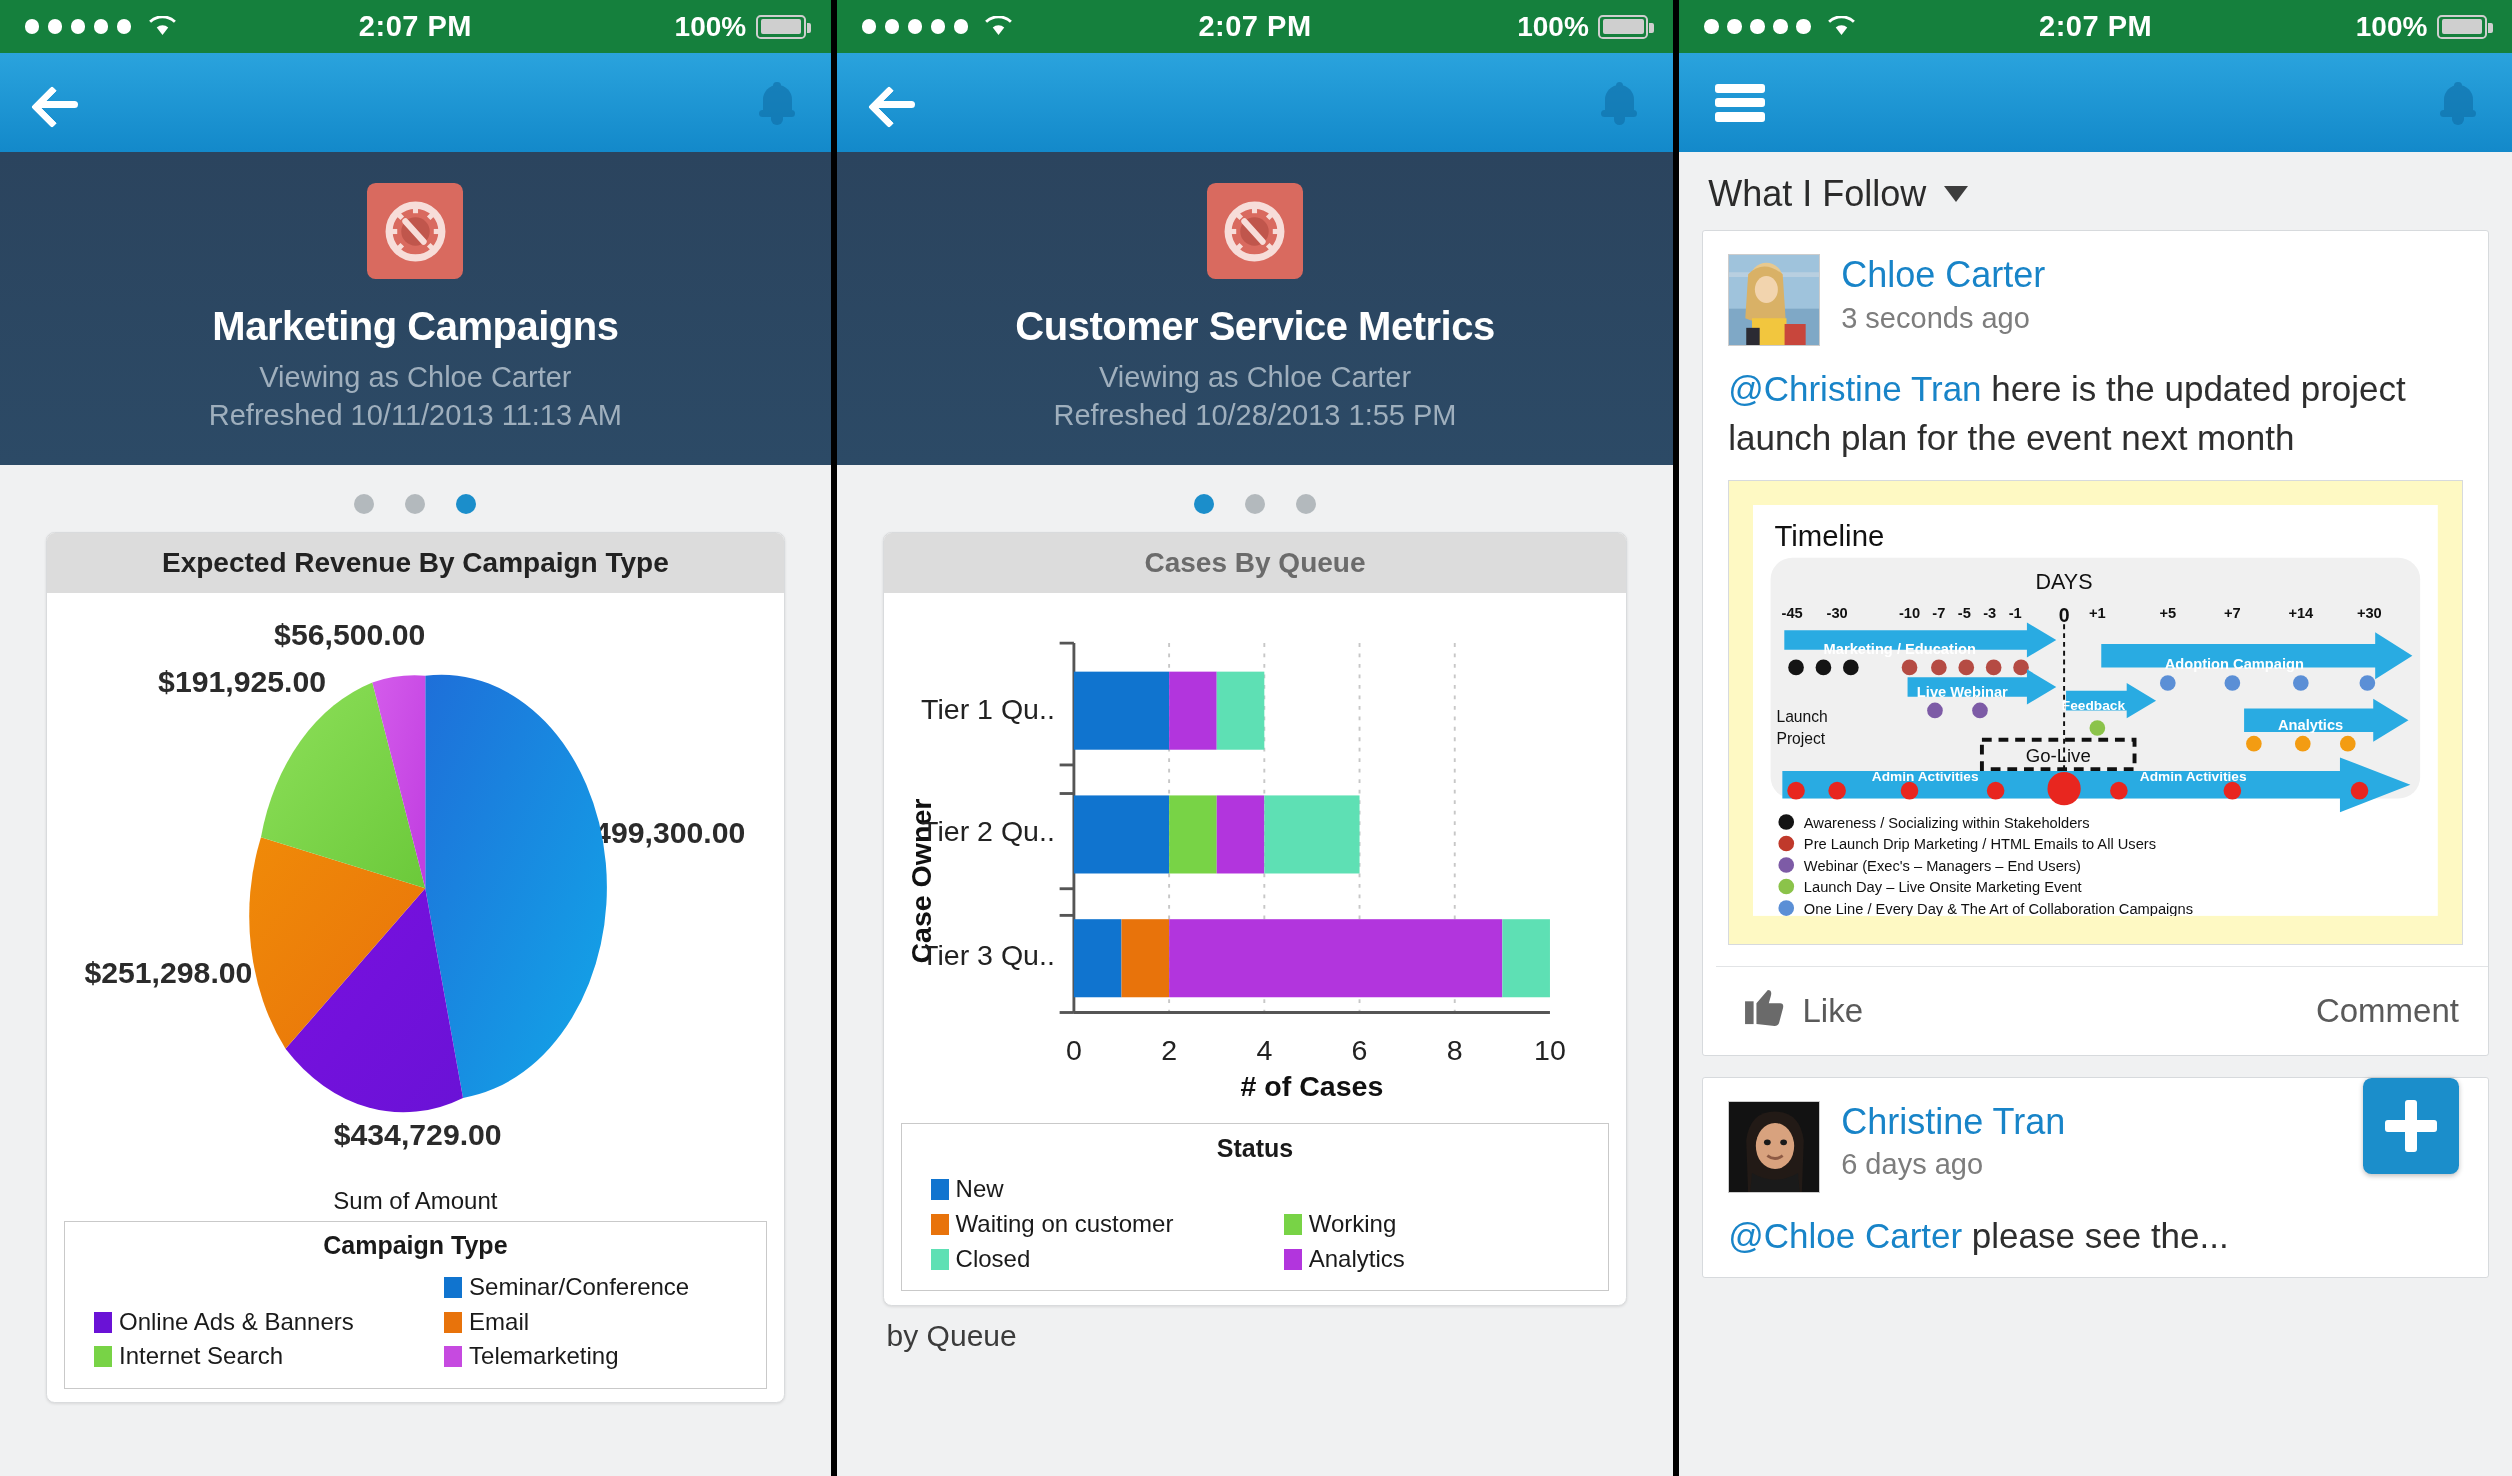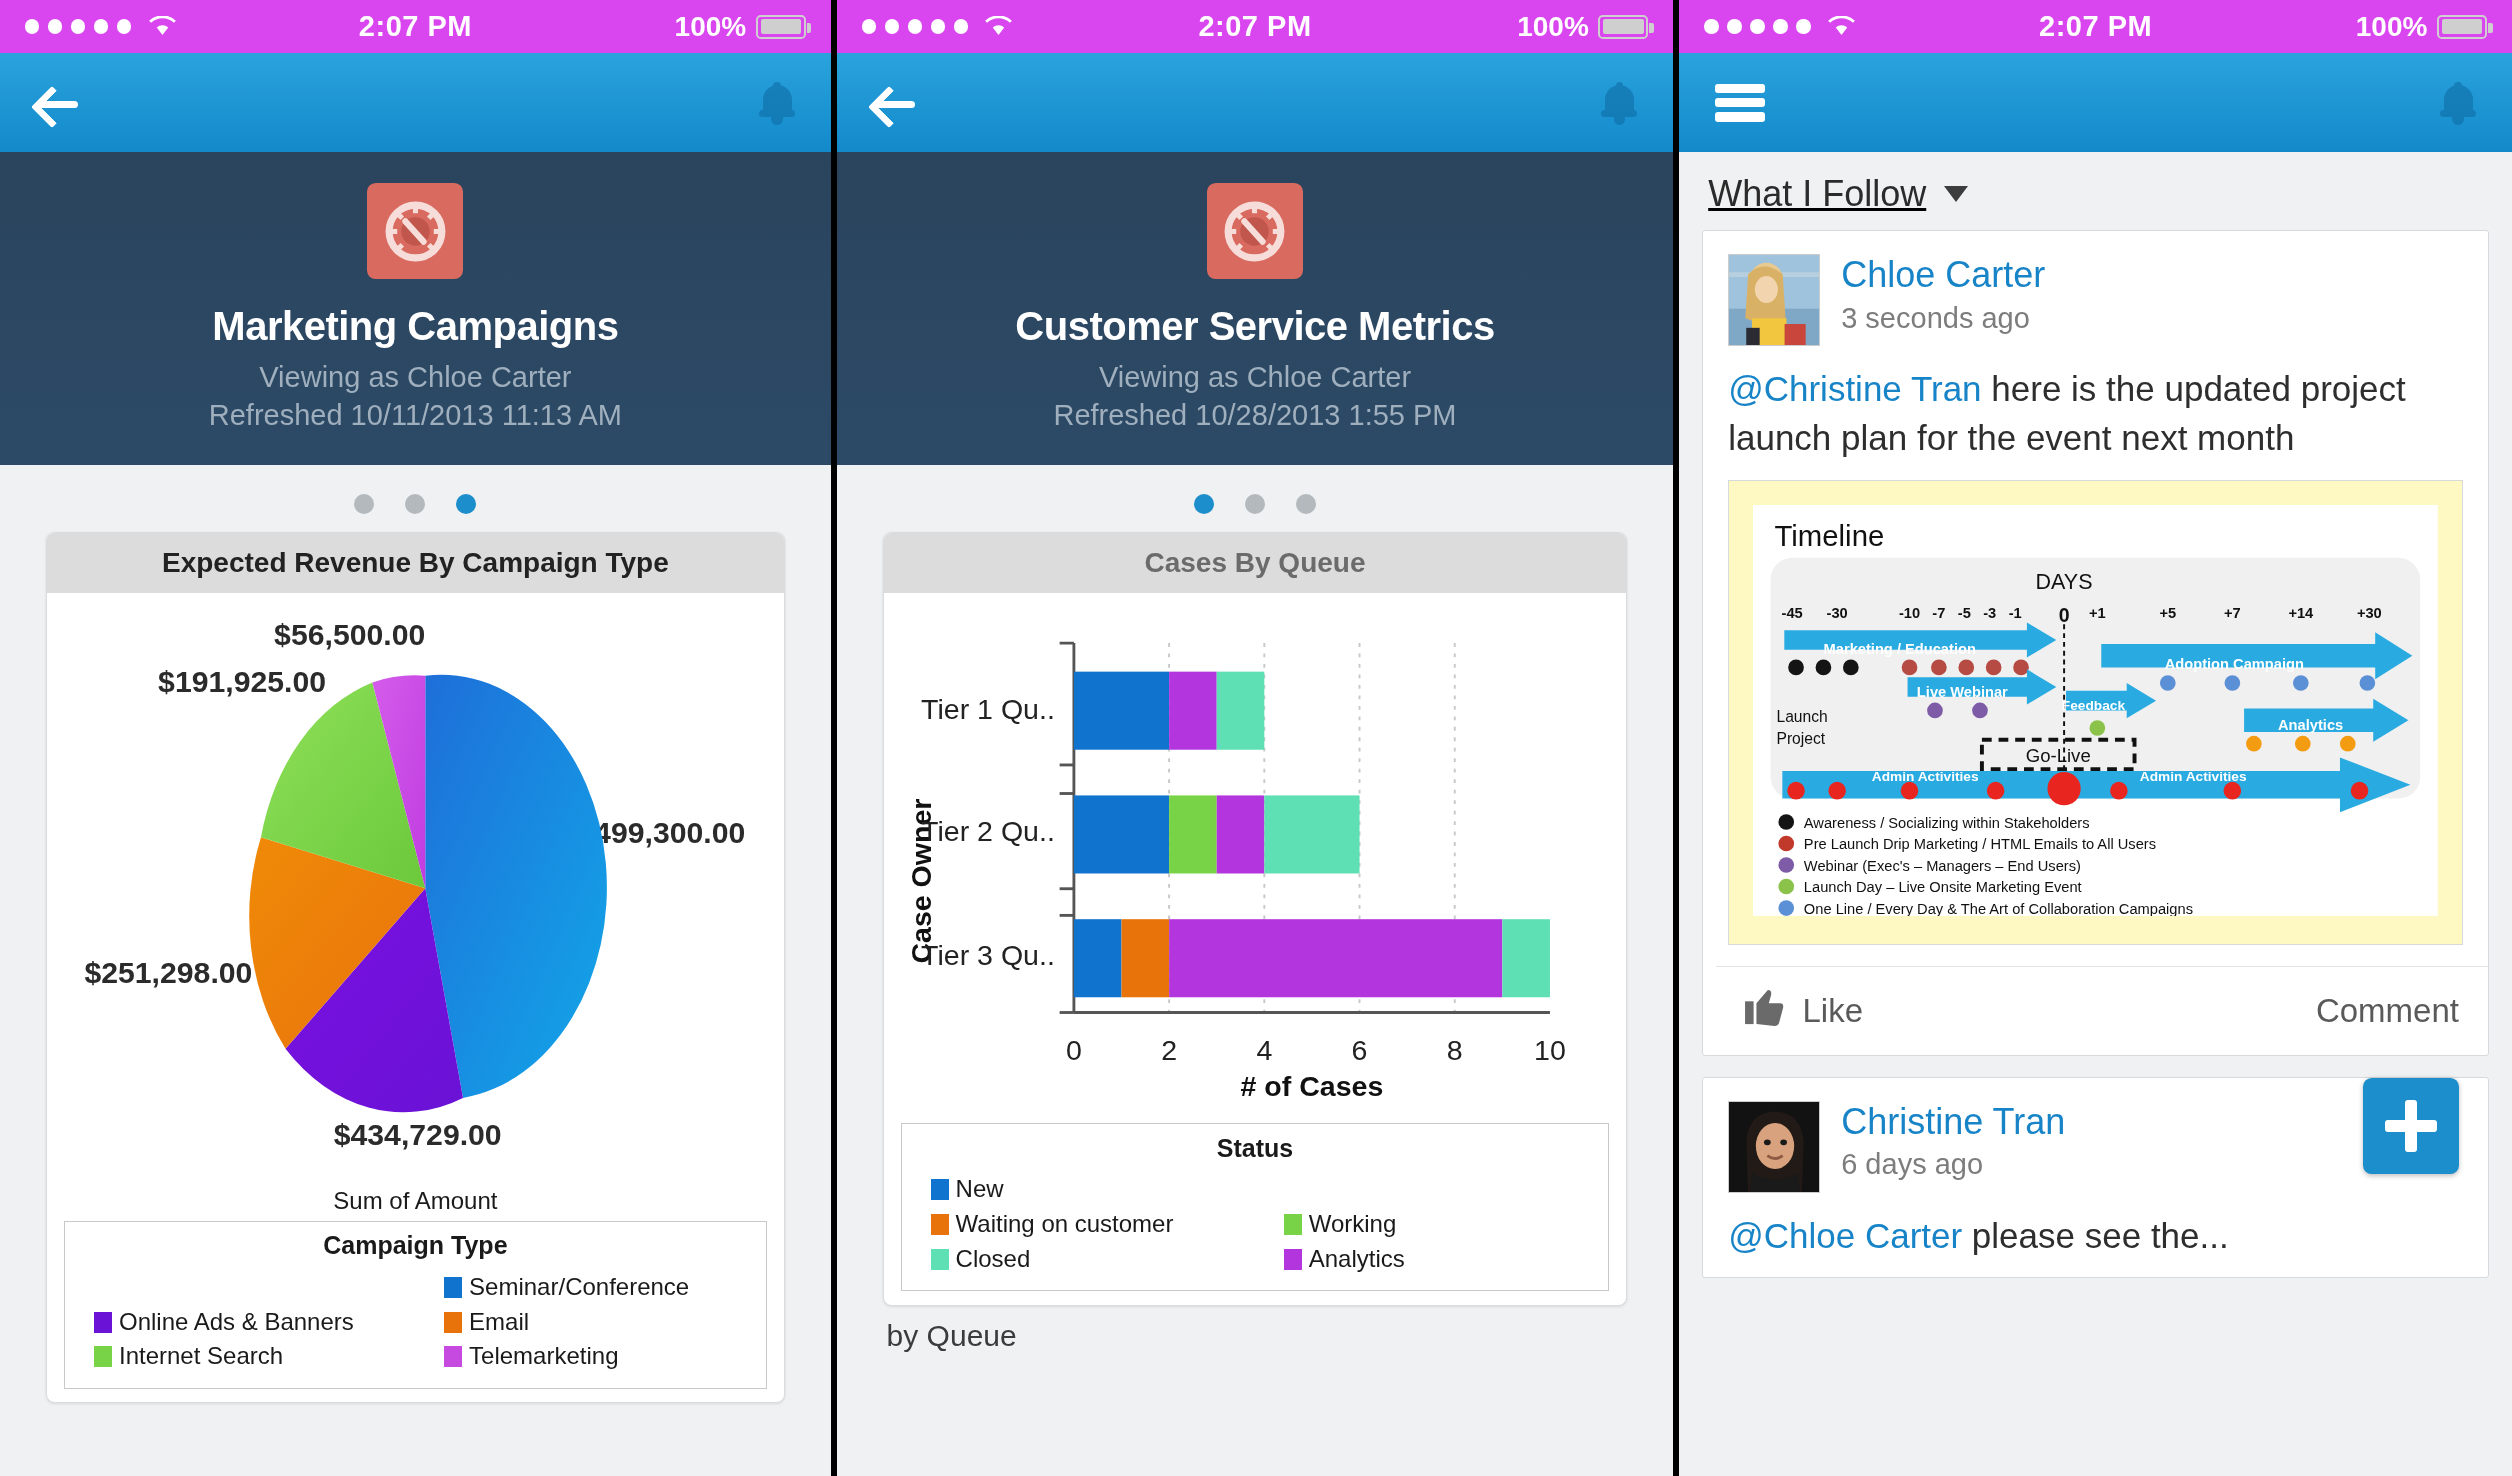--- a/index.html
+++ b/index.html
@@ -5,21 +5,21 @@
   * { margin:0; padding:0; box-sizing:border-box; }
   html,body { width:2512px; height:1477px; background:#000; overflow:hidden;
     font-family:"Liberation Sans", sans-serif; }
   .screens { display:flex; width:2512px; height:1477px; }
   .phone { position:relative; height:1477px; overflow:hidden; background:#f0f1f2; }
   .p1 { width:831px; }
   .p2 { width:837px; margin-left:5.8px; }
   .p3 { width:833px; margin-left:5.8px; }
 
   
-  .statusbar { height:53px; background:#d946ef; color:#fff; display:flex;
+  .statusbar { height:53px; background:#15803d; color:#fff; display:flex;
     align-items:center; position:relative; padding:0 25px; }
   .sb-left { display:flex; align-items:center; gap:8.6px; }
   .dotsig { display:flex; gap:8.6px; }
   .dotsig i { width:14.4px; height:14.4px; border-radius:50%; background:#fff; display:block; }
   .wifi { width:29px; height:21px; position:relative; margin-left:7.7px; }
   .sb-time { position:absolute; left:0; right:0; text-align:center;
     font-size:29px; font-weight:bold; letter-spacing:0.5px; }
   .sb-right { margin-left:auto; display:flex; align-items:center; gap:9.6px;
     font-size:28px; font-weight:bold; }
   .battery { width:50px; height:24px; border:2.9px solid #cfcfcf; border-radius:4.8px;
@@ -79,21 +79,21 @@
   .legrow { display:flex;align-items:flex-end; }
   .legcol { flex:1; padding-left:29px; }
   .legitem { display:flex; align-items:center; gap:6.7px; font-size:24px; color:#1a1a1a;
     line-height:1.45; }
   .sw { width:18px; height:21px; flex:0 0 18px; display:block; }
   .axis-cap { text-align:center; font-size:24px; font-weight:normal; color:#1a1a1a; margin-top:-1.9px; }
   .below-card { font-size:30px; color:#3b3b3b; padding:13.4px 50px 0; }
 
   
   .feedhead { padding:21px 29px 15.4px; display:flex; align-items:center; gap:17.3px;
-    background:#f0f1f2;text-decoration:underline; }
+    background:#f0f1f2; }
   .feedhead .lbl { font-size:36px; color:#2b2b2b; }
   .caret { width:0; height:0; border-left:12.5px solid transparent;
     border-right:12.5px solid transparent; border-top:16.3px solid #3d3d3d; }
   .post { background:#fff; border:1px solid #d7dadd; margin:0 23px 21px;
     border-radius:2.9px; }
   .post-head { display:flex; gap:21px; padding:23px 25px 7.7px; position:relative; }
   .avatar { width:92px; height:92px; flex:0 0 92px; border:1px solid #ccc;
     overflow:hidden; background:#bcd; }
   .pname { font-size:36px; color:#1884c8; line-height:1.15; }
   .ptime { font-size:29px; color:#7d7d7d; margin-top:5.8px; }

